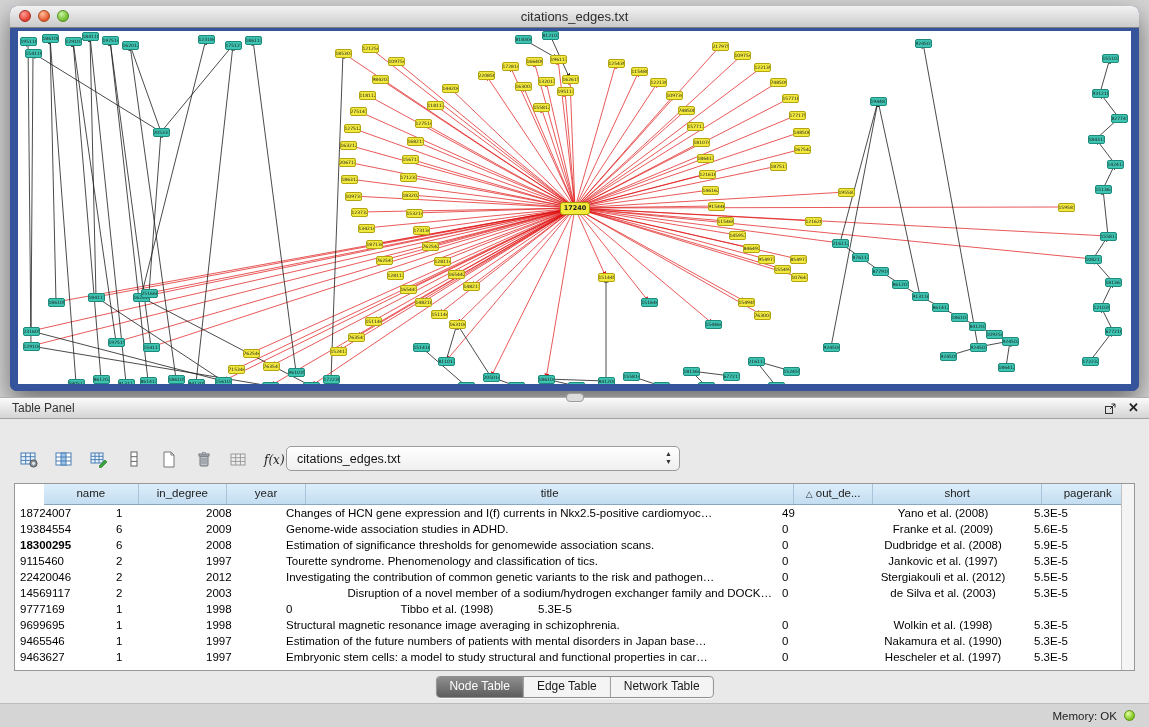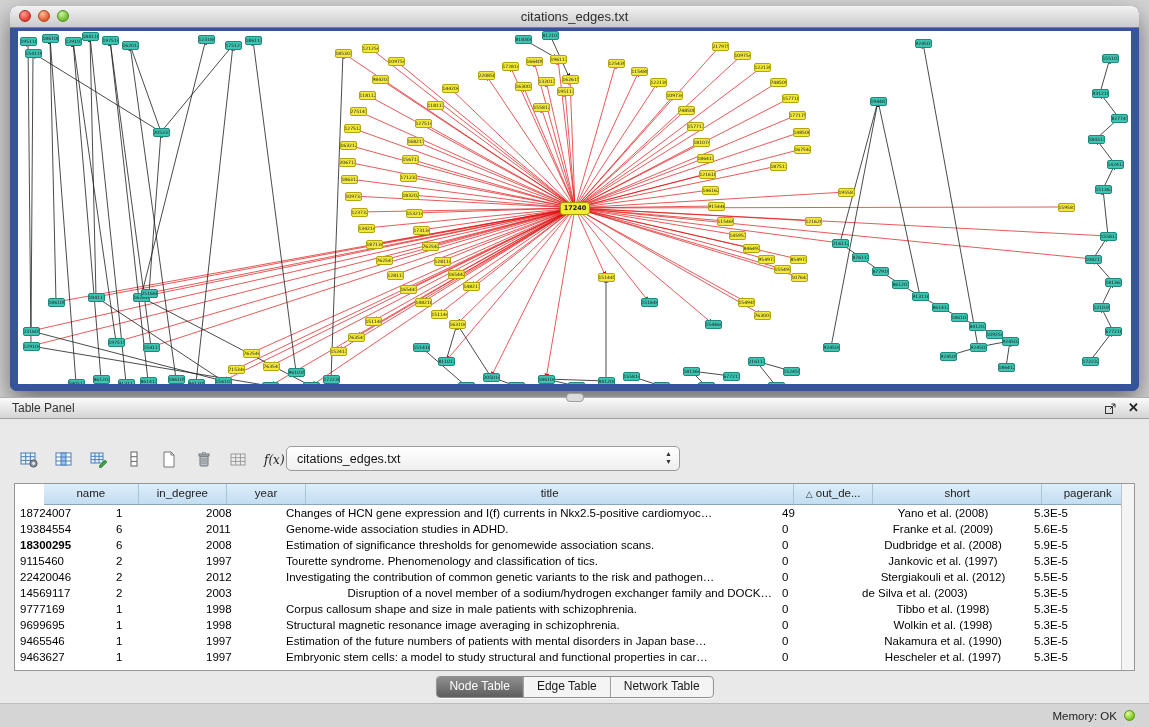--- a/index.html
+++ b/index.html
@@ -523,21 +523,21 @@
             <div class="td" style="width: 90px; text-align: left;">1</div>
             <div class="td" style="width: 80px; text-align: left;">2008</div>
             <div class="td" style="width: 496px; text-align: left;">Changes of HCN gene expression and I(f) currents in Nkx2.5-positive cardiomyoc…</div>
             <div class="td" style="width: 80px; text-align: left;">49</div>
             <div class="td" style="width: 172px; text-align: center;">Yano et al. (2008)</div>
             <div class="td" style="width: 93px; text-align: left;">5.3E-5</div>
           </div>
           <div class="tr">
             <div class="td" style="width: 96px; text-align: left;">19384554</div>
             <div class="td" style="width: 90px; text-align: left;">6</div>
-            <div class="td" style="width: 80px; text-align: left;">2011</div>
+            <div class="td" style="width: 80px; text-align: left;">2009</div>
             <div class="td" style="width: 496px; text-align: left;">Genome-wide association studies in ADHD.</div>
             <div class="td" style="width: 80px; text-align: left;">0</div>
             <div class="td" style="width: 172px; text-align: center;">Franke et al. (2009)</div>
             <div class="td" style="width: 93px; text-align: left;">5.6E-5</div>
           </div>
           <div class="tr">
             <div class="td" style="width: 96px; text-align: left; font-weight: bold;">18300295</div>
             <div class="td" style="width: 90px; text-align: left;">6</div>
             <div class="td" style="width: 80px; text-align: left;">2008</div>
             <div class="td" style="width: 496px; text-align: left;">Estimation of significance thresholds for genomewide association scans.</div>
@@ -562,28 +562,27 @@
             <div class="td" style="width: 80px; text-align: left;">0</div>
             <div class="td" style="width: 172px; text-align: center;">Stergiakouli et al. (2012)</div>
             <div class="td" style="width: 93px; text-align: left;">5.5E-5</div>
           </div>
           <div class="tr">
             <div class="td" style="width: 96px; text-align: left;">14569117</div>
             <div class="td" style="width: 90px; text-align: left;">2</div>
             <div class="td" style="width: 80px; text-align: left;">2003</div>
             <div class="td" style="width: 496px; text-align: right;">Disruption of a novel member of a sodium/hydrogen exchanger family and DOCK…</div>
             <div class="td" style="width: 80px; text-align: left;">0</div>
-            <div class="td" style="width: 172px; text-align: left;">de Silva et al. (2003)</div>
+            <div class="td" style="width: 172px; text-align: center;">de Silva et al. (2003)</div>
             <div class="td" style="width: 93px; text-align: left;">5.3E-5</div>
           </div>
           <div class="tr">
             <div class="td" style="width: 96px; text-align: left;">9777169</div>
             <div class="td" style="width: 90px; text-align: left;">1</div>
             <div class="td" style="width: 80px; text-align: left;">1998</div>
-            <div class="td" style="width: 496px; text-align: left;">Corpus callosum shape and size in male patients with schizophrenia.</div>
             <div class="td" style="width: 80px; text-align: left;">0</div>
             <div class="td" style="width: 172px; text-align: center;">Tibbo et al. (1998)</div>
             <div class="td" style="width: 93px; text-align: left;">5.3E-5</div>
           </div>
           <div class="tr">
             <div class="td" style="width: 96px; text-align: left;">9699695</div>
             <div class="td" style="width: 90px; text-align: left;">1</div>
             <div class="td" style="width: 80px; text-align: left;">1998</div>
             <div class="td" style="width: 496px; text-align: left;">Structural magnetic resonance image averaging in schizophrenia.</div>
             <div class="td" style="width: 80px; text-align: left;">0</div>

